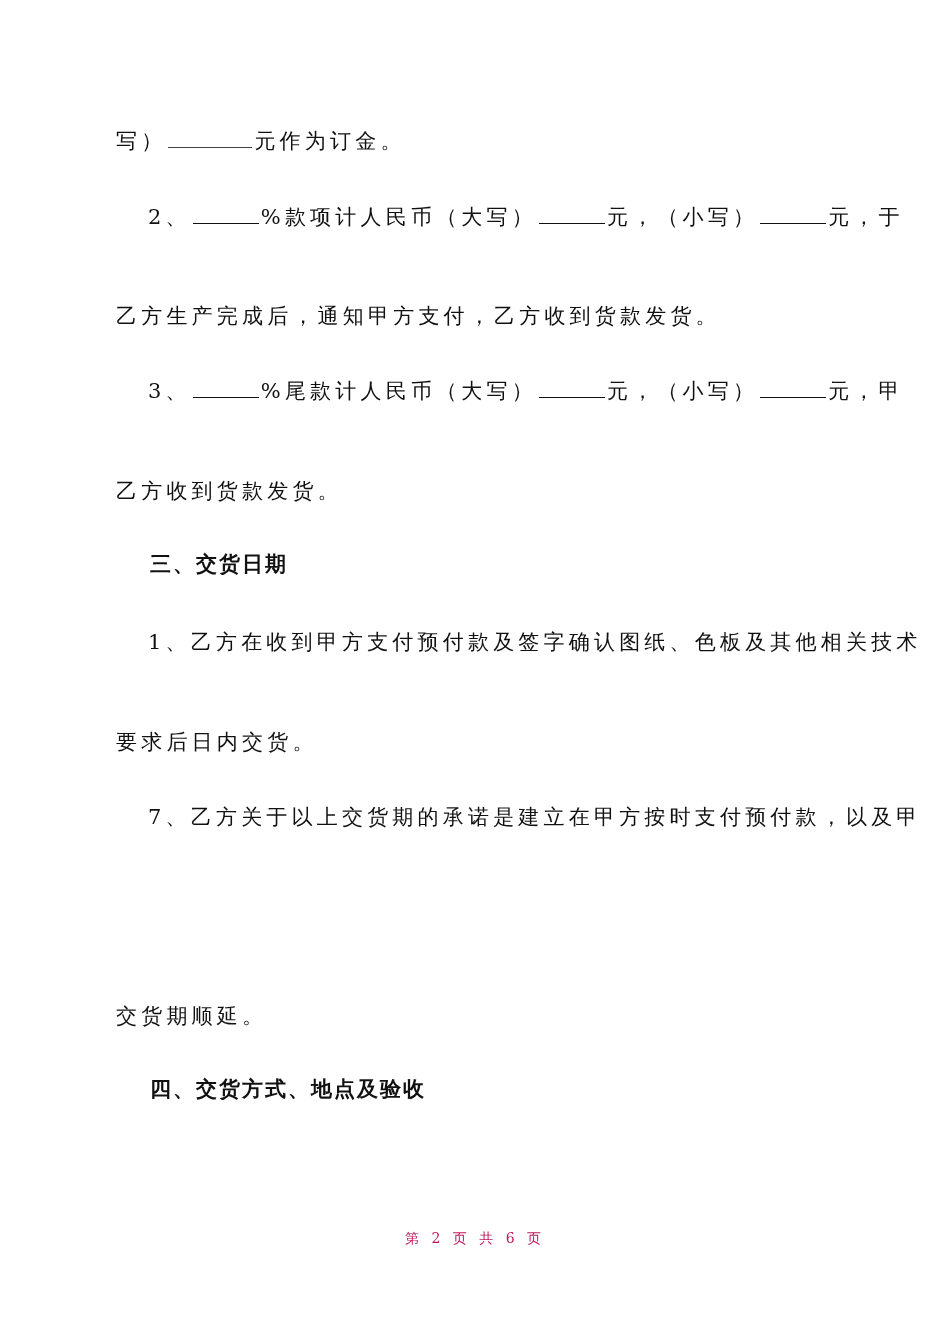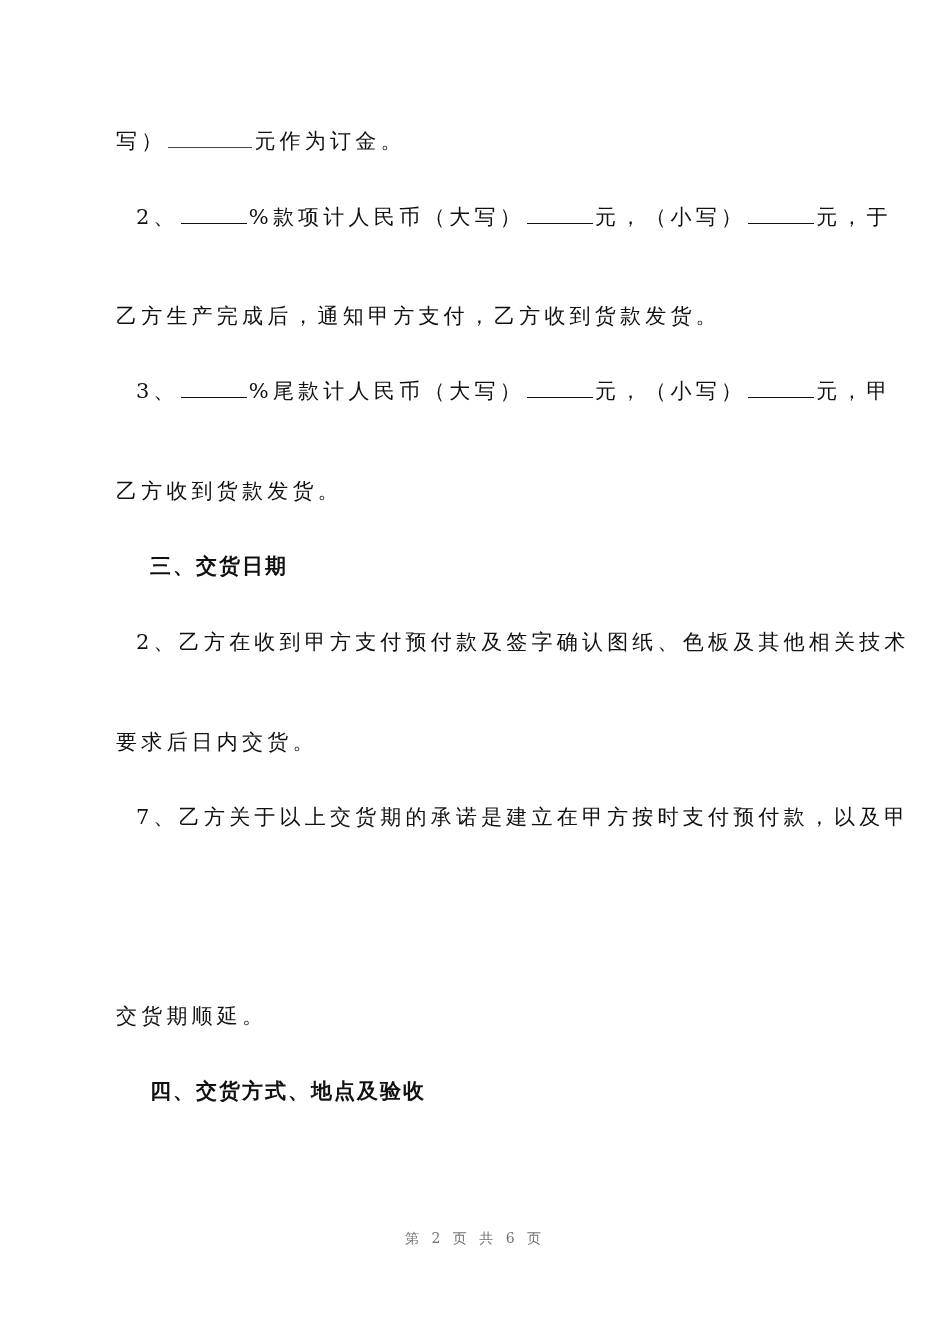--- a/index.html
+++ b/index.html
@@ -23,46 +23,46 @@
       border-radius: 15px;
     }
     .line {
       position: absolute;
       left: 116px;
       font-size: 21px;
       line-height: 26px;
       white-space: nowrap;
       letter-spacing: 4.2px;
     }
-    .line.indent { left: 136px; }
+    .line.indent { left: 148px; }
     .line.heading {
       left: 150px;
       font-weight: bold;
-      font-family: Liberation Sans, sans-serif;
+      font-family: Liberation Mono, monospace;
       letter-spacing: 2px;
     }
     .blank {
       display: inline-block;
       border-bottom: 1.5px solid #111;
       height: 18px;
       vertical-align: baseline;
       margin: 0 2px;
     }
     .blank.dashed {
       border-bottom: 1px solid #444;
     }
     .footer {
       position: absolute;
       left: 0;
       width: 950px;
       top: 1230px;
       text-align: center;
       font-size: 14px;
       letter-spacing: 4px;
-      color: #737373;
+      color: #be185d;
     }
   </style>
 </head>
 <body>
 
 <div class="page">
 
   <div class="line" style="top:128px">
     <span>写）</span><span class="blank dashed" style="width:84px"></span><span>元作为订金。</span>
   </div>
@@ -74,21 +74,21 @@
   <div class="line" style="top:303px">乙方生产完成后，通知甲方支付，乙方收到货款发货。</div>
 
   <div class="line indent" style="top:378px">
     <span>3、</span><span class="blank" style="width:66px"></span><span>%尾款计人民币（大写）</span><span class="blank" style="width:66px"></span><span>元，（小写）</span><span class="blank" style="width:66px"></span><span>元，甲</span>
   </div>
 
   <div class="line" style="top:478px">乙方收到货款发货。</div>
 
   <div class="line heading" style="top:553px">三、交货日期</div>
 
-  <div class="line indent" style="top:629px">2、乙方在收到甲方支付预付款及签字确认图纸、色板及其他相关技术</div>
+  <div class="line indent" style="top:629px">1、乙方在收到甲方支付预付款及签字确认图纸、色板及其他相关技术</div>
 
   <div class="line" style="top:729px">要求后日内交货。</div>
 
   <div class="line indent" style="top:804px">7、乙方关于以上交货期的承诺是建立在甲方按时支付预付款，以及甲</div>
 
 
   <div class="line" style="top:1003px">交货期顺延。</div>
 
   <div class="line heading" style="top:1078px">四、交货方式、地点及验收</div>
 

